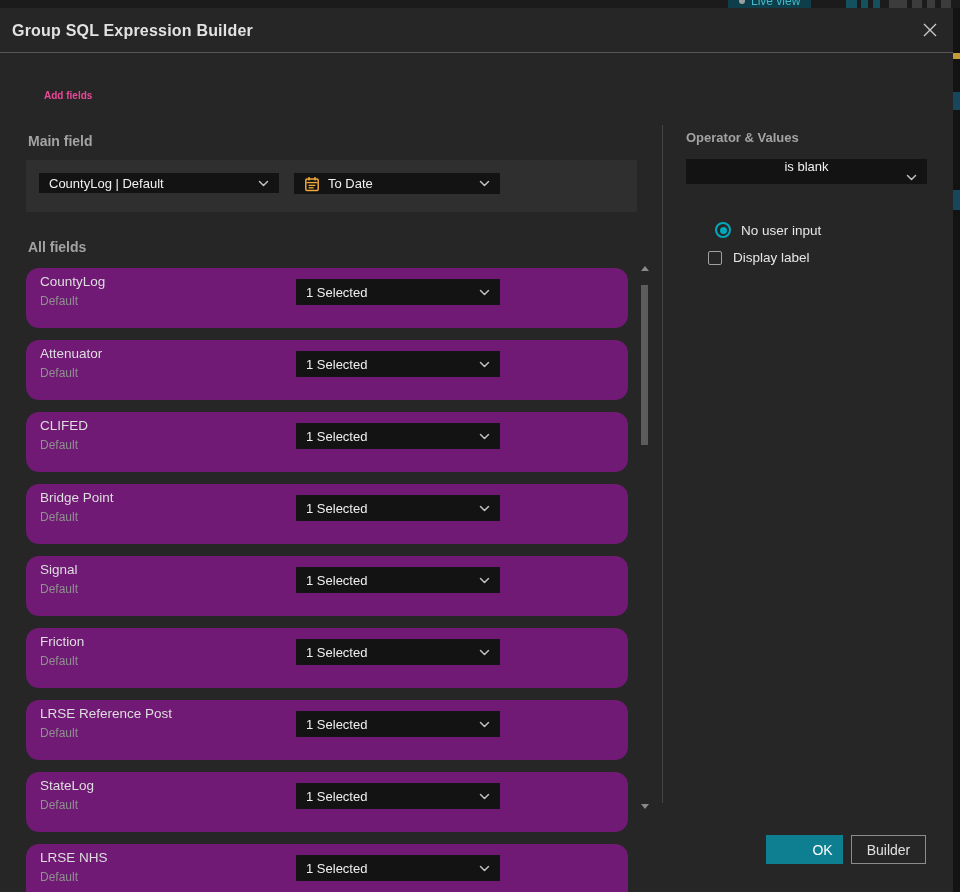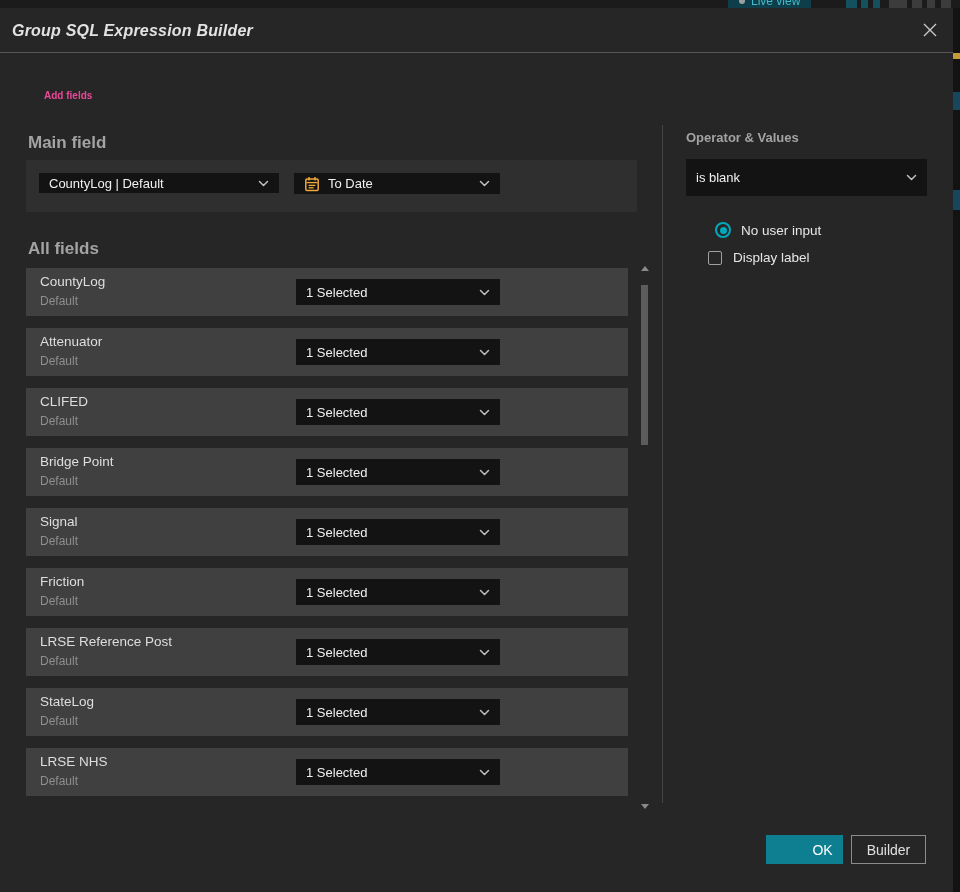--- a/index.html
+++ b/index.html
@@ -19,56 +19,56 @@
   .top-bar{position:absolute;left:0;top:0;width:960px;height:8px;background:#1b1b1b;overflow:hidden;}
   .live-pill{position:absolute;left:728px;top:-9px;height:20px;background:#0e3e49;display:flex;align-items:center;gap:6px;padding:0 11px;color:#45bac9;font-size:12px;}
   .live-dot{width:6px;height:6px;border-radius:50%;background:#9aa0a0;}
   .frag{position:absolute;top:0;height:8px;}
   .frag.teal{background:#14505e;}
   .frag.gray{background:#3c3c3c;}
   .right-strip{position:absolute;right:0;top:8px;width:7px;height:884px;background:#131313;overflow:hidden;}
   .rs-frag{position:absolute;left:0;width:7px;}
   
   .dialog{position:absolute;left:0;top:8px;width:953px;height:884px;background:#262626;}
-  .dialog-header{position:absolute;left:0;top:0;width:100%;height:45px;border-bottom:1px solid #575757;font-style:italic;}
+  .dialog-header{position:absolute;left:0;top:0;width:100%;height:45px;border-bottom:1px solid #575757;}
   .dialog-title{position:absolute;left:12px;top:0;line-height:45px;font-size:16px;font-weight:600;color:#e2e2e2;letter-spacing:.2px;}
   .close-btn{position:absolute;right:13px;top:12px;width:20px;height:20px;display:flex;align-items:center;justify-content:center;cursor:pointer;color:#c9c9c9;}
   .section-title{position:absolute;left:44px;top:82px;font-size:10px;font-weight:700;color:#ec4899;}
-  .field-label{position:absolute;font-size:17px;font-weight:700;color:#a3a3a3;}
+  .field-label{position:absolute;font-size:14px;font-weight:700;color:#a3a3a3;}
   .lbl-main{left:28px;top:125px;}
   .lbl-all{left:28px;top:231px;}
   
   .select{display:flex;align-items:center;background:#131313;color:#f0f0f0;font-size:13px;padding:0 10px;cursor:pointer;}
   .select .sel-text{white-space:nowrap;overflow:hidden;}
   .select .chev{margin-left:auto;display:flex;align-items:center;color:#c0c0c0;padding-left:8px;}
   
   .main-panel{position:absolute;left:26px;top:152px;width:611px;height:52px;background:#2f2f2f;}
   .sel-field{position:absolute;left:13px;top:13px;width:240px;height:20px;}
   .sel-date{position:absolute;left:268px;top:13px;width:206px;height:21px;}
   .cal-icon{display:flex;align-items:center;margin-right:8px;color:var(--calendar-amber);}
   
   .rows{position:absolute;left:26px;top:260px;width:602px;}
-  .row{position:relative;height:48px;background:#404040;margin-bottom:12px;}
+  .row{position:relative;height:60px;background:#701a75;margin-bottom:12px;border-radius:13px;}
   .row-name{position:absolute;left:14px;top:6px;font-size:13.5px;color:#dedede;}
   .row-sub{position:absolute;left:14px;top:26px;font-size:12px;color:#8f8f8f;}
   .row-select{position:absolute;left:270px;top:11px;width:204px;height:26px;}
   
   .scrollbar{position:absolute;left:640px;top:256px;width:9px;height:546px;}
   .sb-arrow{position:absolute;left:0;width:9px;height:8px;display:flex;align-items:center;justify-content:center;cursor:pointer;}
   .sb-arrow-up{top:0;}
   .sb-arrow-down{bottom:0;}
   .tri-up{width:0;height:0;border-left:4px solid transparent;border-right:4px solid transparent;border-bottom:5px solid #8a8a8a;}
   .tri-down{width:0;height:0;border-left:4px solid transparent;border-right:4px solid transparent;border-top:5px solid #8a8a8a;}
   .sb-thumb{position:absolute;left:1px;top:21px;width:7px;height:160px;background:#5c5c5c;cursor:pointer;}
   
   .v-divider{position:absolute;left:662px;top:117px;width:1px;height:678px;background:#454545;}
   
   .right-panel{position:absolute;left:686px;top:122px;width:241px;}
   .op-label{position:relative;font-size:13px;font-weight:700;color:#a3a3a3;margin-bottom:14px;}
-  .sel-operator{width:241px;height:37px;}
+  .sel-operator{width:241px;height:25px;flex-direction:column;}
   .radio-row{position:absolute;left:5px;top:92px;display:flex;align-items:center;gap:10px;cursor:pointer;padding-left:24px;}
   .radio{width:16px;height:16px;border-radius:50%;border:2px solid var(--radio-teal);background:#262626;display:flex;align-items:center;justify-content:center;flex:0 0 auto;}
   .radio::after{content:'';width:7px;height:7px;border-radius:50%;background:var(--radio-teal);}
   .radio-label{font-size:13.5px;color:#e6e6e6;}
   .check-row{position:absolute;left:22px;top:120px;display:flex;align-items:center;gap:11px;cursor:pointer;justify-content:flex-end;}
   .checkbox{width:14px;height:14px;border:1.5px solid #a0a0a0;border-radius:2px;background:transparent;flex:0 0 auto;}
   .check-label{font-size:13.5px;color:#e6e6e6;}
   
   .btn{position:absolute;top:827px;height:29px;display:flex;align-items:center;justify-content:center;font-size:14px;cursor:pointer;}
   .btn-ok{left:766px;width:77px;background:var(--accent-teal);color:#fff;padding-left:36px;}

